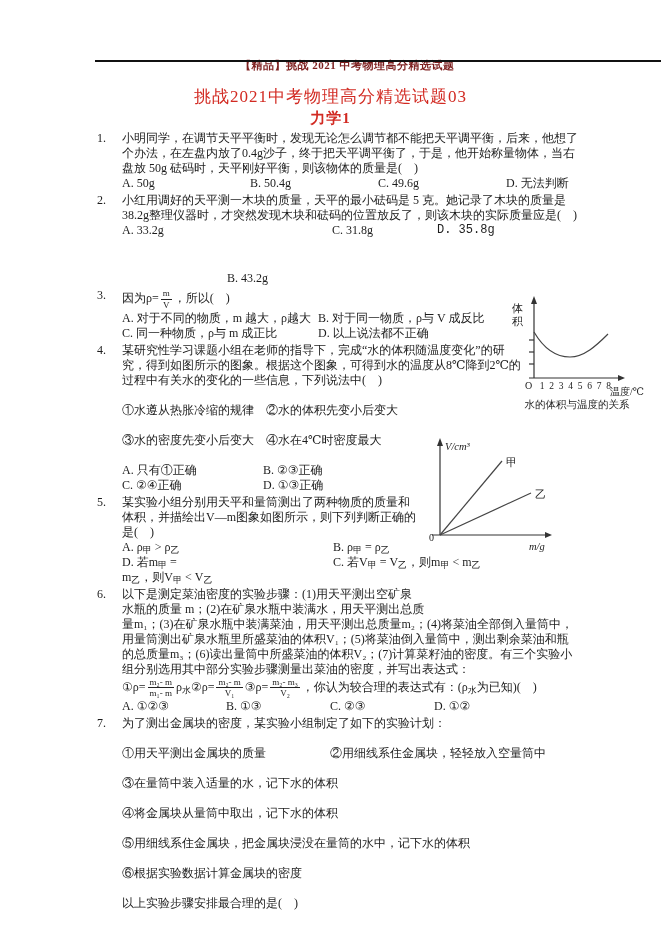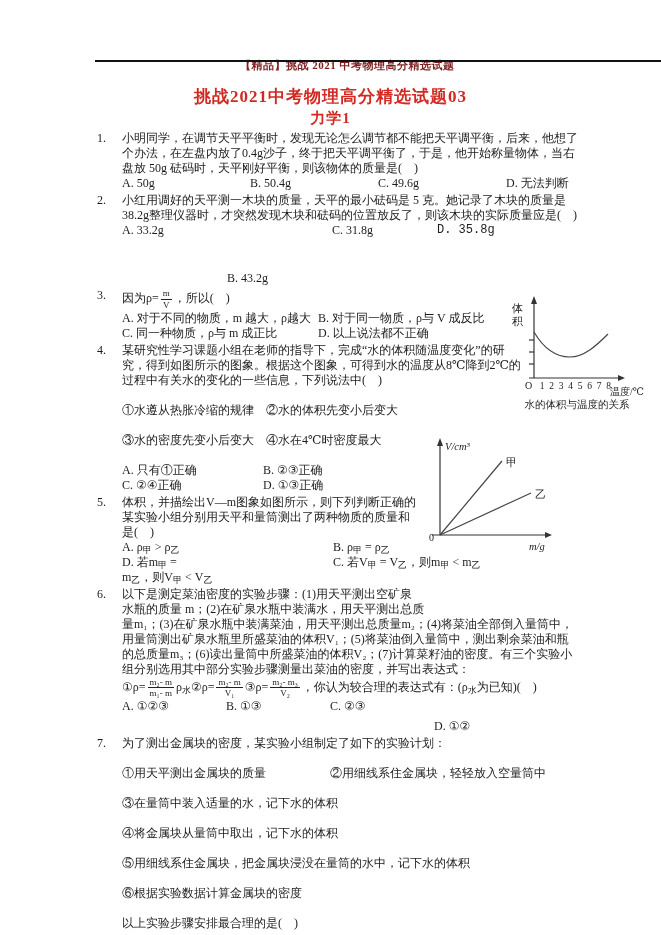--- a/index.html
+++ b/index.html
@@ -2,21 +2,21 @@
 <html><head>
 <meta charset="utf-8">
 <style>
   html,body{margin:0;padding:0;background:#fff;}
   .page{position:relative;width:661px;height:935px;background:#ffffff;overflow:hidden;
         font-family:"Liberation Serif","DejaVu Serif",serif;font-size:12px;color:#1c1c1c;}
   .header-note{position:absolute;left:240px;top:42px;font-size:11px;font-weight:bold;
                color:#7d1f1f;letter-spacing:0.5px;white-space:nowrap;margin-top:16px;}
   .header-rule{position:absolute;left:95px;right:0;top:60px;border-top:2px solid #111;}
   .page-title{position:absolute;left:0;right:0;top:85px;text-align:center;font-size:17px;
-              font-weight:bold;color:#d22a22;letter-spacing:1px;white-space:nowrap;}
+              font-weight:normal;color:#d22a22;letter-spacing:1px;white-space:nowrap;}
   .page-subtitle{position:absolute;left:0;right:0;top:109px;text-align:center;font-size:15px;
               font-weight:bold;color:#d22a22;letter-spacing:1px;}
   .questions{position:absolute;left:97px;top:131px;width:556px;}
   .question{display:flex;margin-bottom:2px;}
   .qnum{width:25px;flex:none;line-height:15px;}
   .qbody{flex:1;min-width:0;}
   .qline{line-height:15px;min-height:15px;white-space:nowrap;}
   .qline.cols{display:flex;}
   .col{flex:none;white-space:nowrap;}
   sub{font-size:9px;line-height:1;vertical-align:-2px;}
@@ -104,22 +104,22 @@
           </div>
           <div class="qline cols">
             <div class="col" style="min-width: 141px;"><span>C. ②④正确</span></div>
             <div class="col" style="min-width: 141px;"><span>D. ①③正确</span></div>
           </div>
         </div>
       </div>
       <div class="question">
         <div class="qnum">5.</div>
         <div class="qbody">
+          <div class="qline"><span>某实验小组分别用天平和量筒测出了两种物质的质量和</span></div>
           <div class="qline"><span>体积，并描绘出V—m图象如图所示，则下列判断正确的</span></div>
-          <div class="qline"><span>某实验小组分别用天平和量筒测出了两种物质的质量和</span></div>
           <div class="qline"><span>是(　)</span></div>
           <div class="qline cols">
             <div class="col" style="min-width: 211px;"><span>A. ρ</span><sub>甲</sub><span> &gt; ρ</span><sub>乙</sub></div>
             <div class="col" style="min-width: 211px;"><span>B. ρ</span><sub>甲</sub><span> = ρ</span><sub>乙</sub></div>
           </div>
           <div class="qline cols">
             <div class="col" style="min-width: 211px;"><span>D. 若m</span><sub>甲</sub><span> =</span></div>
             <div class="col" style="min-width: 211px;"><span>C. 若V</span><sub>甲</sub><span> = V</span><sub>乙</sub><span>，则m</span><sub>甲</sub><span> &lt; m</span><sub>乙</sub></div>
           </div>
           <div class="qline"><span>m</span><sub>乙</sub><span>，则V</span><sub>甲</sub><span> &lt; V</span><sub>乙</sub></div>
@@ -141,21 +141,21 @@
               <span class="fnum">m₂- m</span>
               <span class="fden">V₁</span>
             </span><span>③ρ=</span><span class="frac">
               <span class="fnum">m₂- m₃</span>
               <span class="fden">V₂</span>
             </span><span>，你认为较合理的表达式有：(ρ</span><sub>水</sub><span>为已知)(　)</span></div>
           <div class="qline cols">
             <div class="col" style="min-width: 104px;"><span>A. ①②③</span></div>
             <div class="col" style="min-width: 104px;"><span>B. ①③</span></div>
             <div class="col" style="min-width: 104px;"><span>C. ②③</span></div>
-            <div class="col" style="min-width: 104px; margin-top: 20px;"><span>D. ①②</span></div>
+            <div class="col" style="min-width: 104px;"><span>D. ①②</span></div>
           </div>
         </div>
       </div>
       <div class="question">
         <div class="qnum">7.</div>
         <div class="qbody">
           <div class="qline"><span>为了测出金属块的密度，某实验小组制定了如下的实验计划：</span></div>
           <div class="qline">&nbsp;</div>
           <div class="qline cols">
             <div class="col" style="min-width: 208px;"><span>①用天平测出金属块的质量</span></div>

